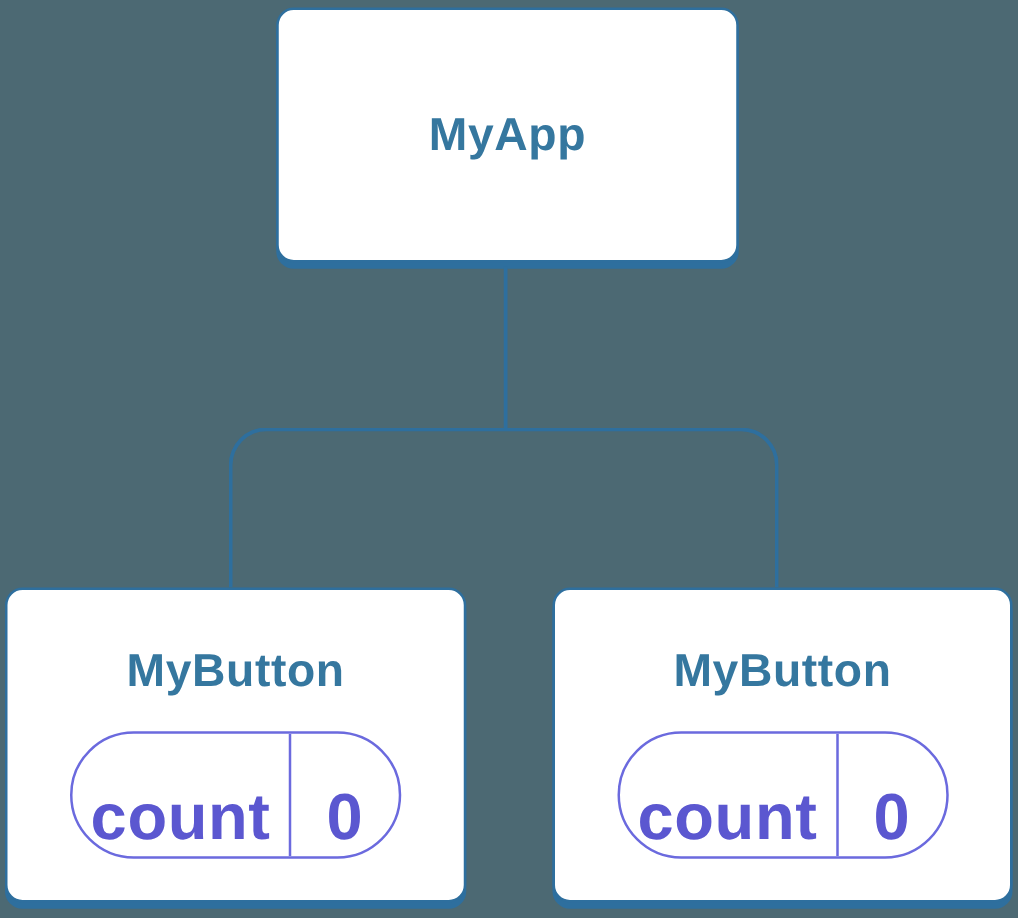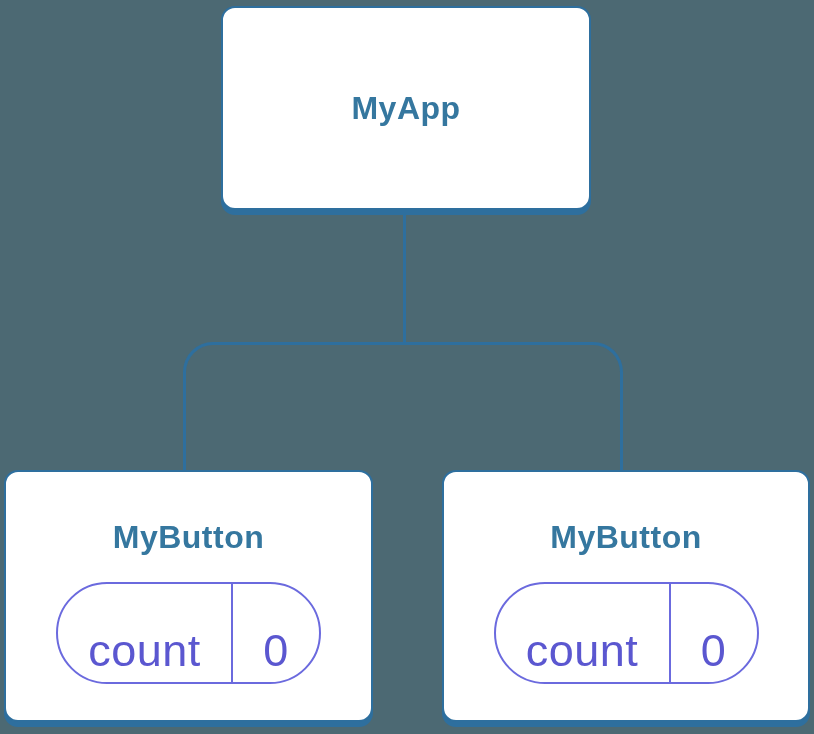--- a/index.html
+++ b/index.html
@@ -40,21 +40,21 @@
     width: 369px; height: 252px;
     gap: 26px; padding-top: 10px;
   }
   .card-child-right {
     left: 442px; top: 470px;
     width: 368px; height: 252px;
     gap: 26px; padding-top: 10px;
   }
   .node-label {
     color: var(--title);
-    font-size: 32px;
+    font-size: 37px;
     font-weight: 600;
     letter-spacing: 0.5px;
     line-height: 1.2;
   }
   .stem {
     position: absolute;
     left: 403px; top: 213px;
     width: 3px; height: 131px;
     background: var(--line);
   }
@@ -74,22 +74,22 @@
     background: var(--card-bg);
     display: flex;
     align-items: stretch;
     overflow: hidden;
   }
   .pill-cell {
     display: flex;
     align-items: center;
     justify-content: center;
     color: var(--pill-text);
-    font-size: 45px;
-    font-weight: 400;
+    font-size: 52px;
+    font-weight: 700;
     letter-spacing: 0.5px;
     margin-top: 36px;
   }
   .pill-name { width: 173px; }
   .pill-divider {
     width: 2px;
     background: var(--pill-border);
   }
   .pill-value { flex: 1; }
 </style>

